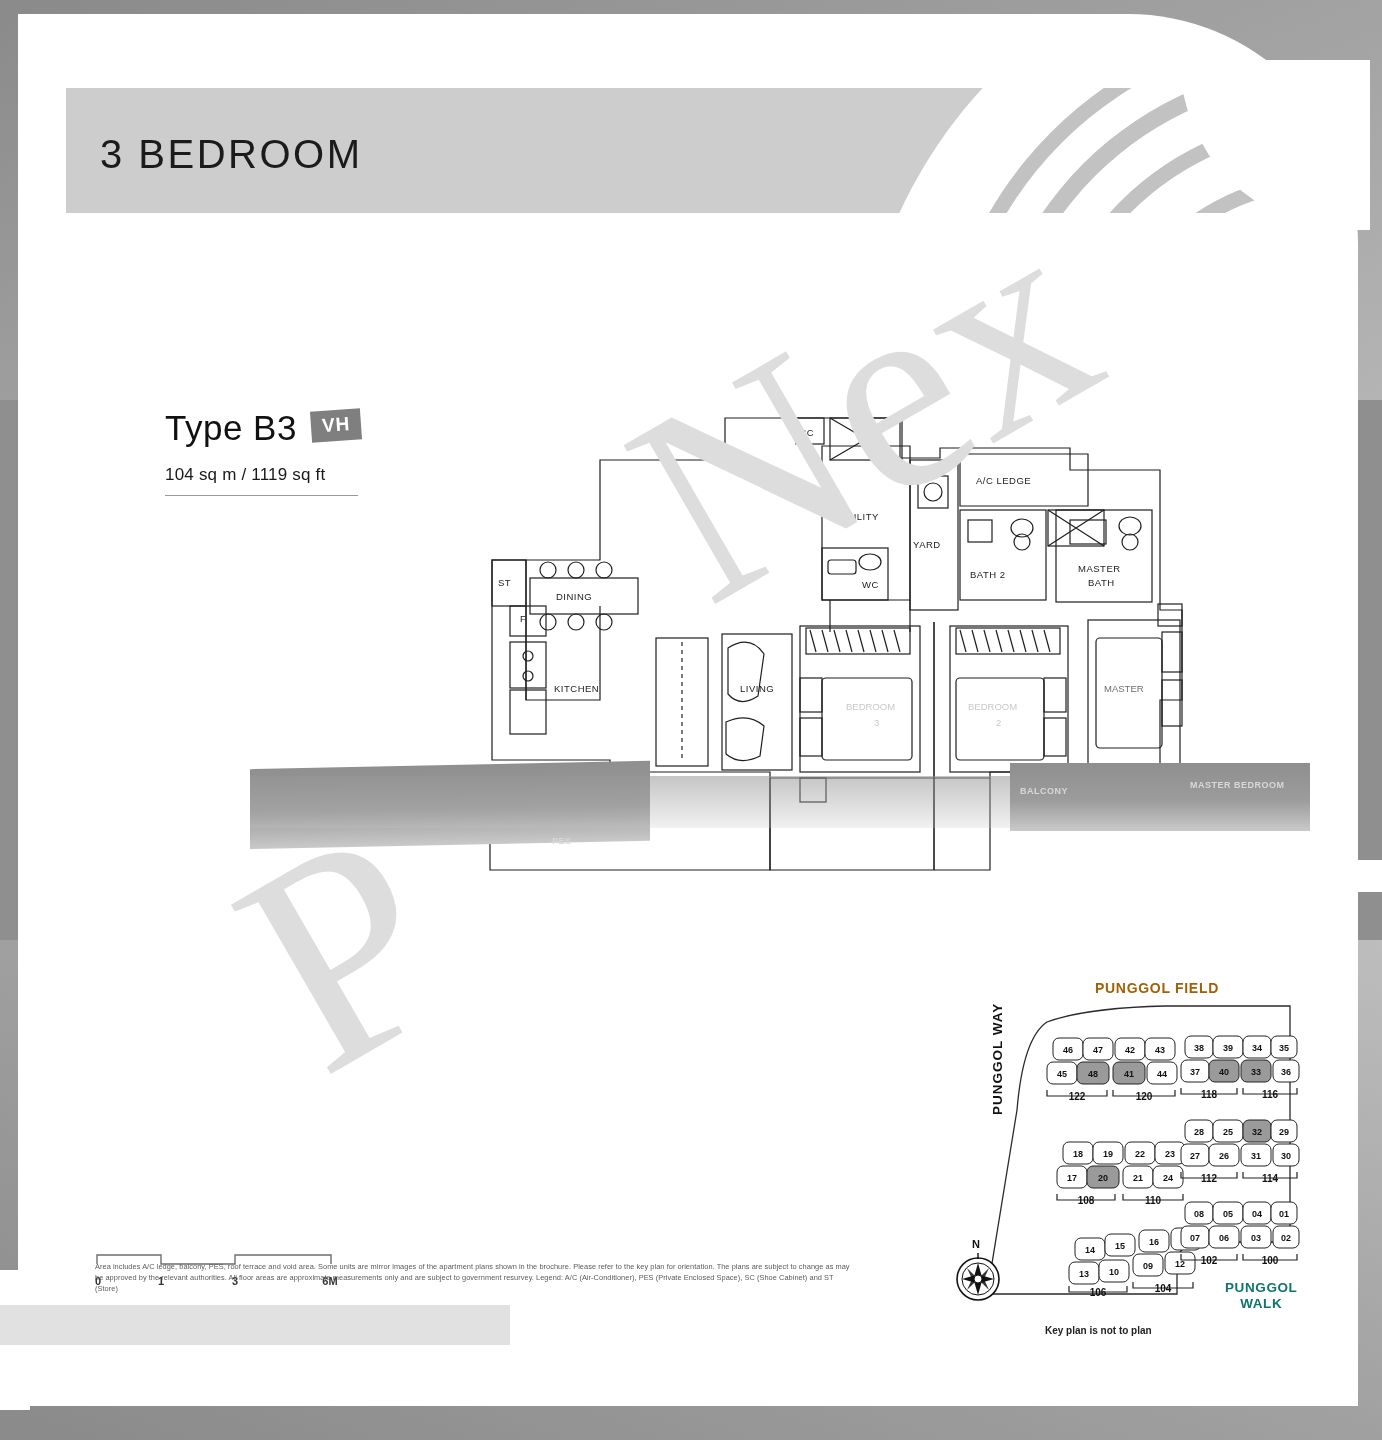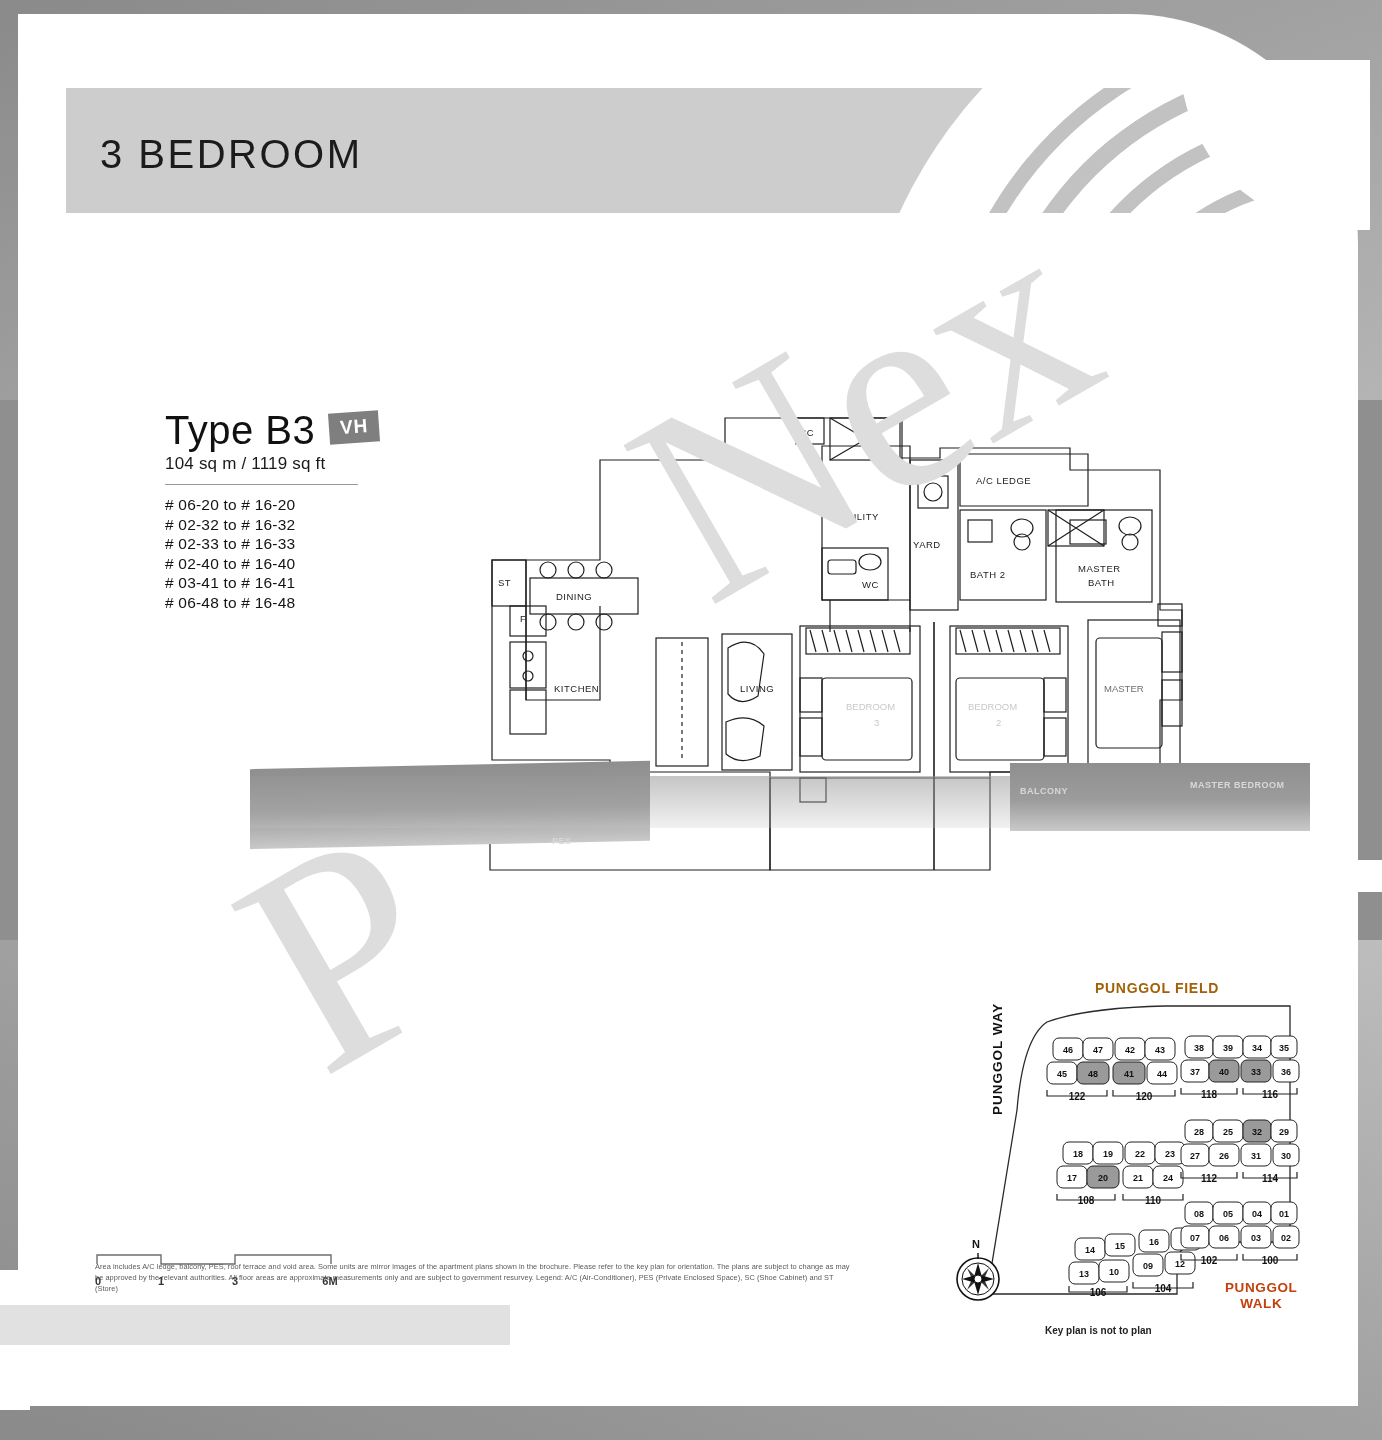--- a/index.html
+++ b/index.html
@@ -87,40 +87,40 @@
     left: 1180px; top: 60px;
     width: 190px; height: 170px;
     background: #ffffff;
     border-bottom-left-radius: 190px;
   }
 
   
   .type-block { position: absolute; left: 165px; top: 408px; width: 330px; }
   .type-line { display: flex; align-items: center; gap: 14px; }
   .type-name {
-    font-size: 40px;
+    font-size: 35px;
     color: #111111;
     letter-spacing: 0.5px;
     font-weight: 400;
   }
   .vh-badge {
     display: inline-block;
     background: #7f7f7f;
     color: #ffffff;
     font-size: 19px;
     font-weight: bold;
     padding: 4px 11px 5px 11px;
     letter-spacing: 1px;
     transform: rotate(-4deg);
     margin-top: -6px;
   }
   .type-area {
     font-size: 17px;
     color: #1a1a1a;
-    margin-top: 1px;
+    margin-top: 17px;
     letter-spacing: 0.2px;
   }
   .type-rule {
     width: 193px; height: 1px;
     background: #9a9a9a;
     margin: 10px 0 10px 0;
   }
   .unit-list { font-size: 15.5px; color: #141414; line-height: 19.5px; letter-spacing: 0.2px; }
 
   
@@ -210,21 +210,21 @@
     position: absolute; left: 160px; top: 0px;
     font-size: 14px; font-weight: bold; color: #a16207; letter-spacing: 0.7px;
   }
   .kp-way {
     position: absolute; left: 55px; top: 135px;
     font-size: 13.5px; font-weight: bold; color: #111111; letter-spacing: 1px;
     transform: rotate(-90deg); transform-origin: left top; white-space: nowrap;
   }
   .kp-walk {
     position: absolute; left: 290px; top: 300px;
-    font-size: 13.5px; font-weight: bold; color: #c2410c;
+    font-size: 13.5px; font-weight: bold; color: #0f766e;
     letter-spacing: 0.6px; line-height: 16px; text-align: center;
   }
   .kp-note {
     position: absolute; left: 110px; top: 345px;
     font-size: 10px; font-weight: bold; color: #222222;
   }
   .kp-compass { position: absolute; left: 14px; top: 255px; width: 58px; height: 70px; }
 
   .fp-label {
     font-family: "Liberation Sans", sans-serif;
@@ -258,28 +258,20 @@
   <div class="header-corner-white"></div>
   <div class="header-title">3 BEDROOM</div>
 
   <div class="type-block">
     <div class="type-line">
       <span class="type-name">Type B3</span>
       <span class="vh-badge">VH</span>
     </div>
     <div class="type-area">104 sq m / 1119 sq ft</div>
     <div class="type-rule"></div>
-    <div class="unit-list">
-      <div># 06-20 to # 16-20</div>
-      <div># 02-32 to # 16-32</div>
-      <div># 02-33 to # 16-33</div>
-      <div># 02-40 to # 16-40</div>
-      <div># 03-41 to # 16-41</div>
-      <div># 06-48 to # 16-48</div>
-    </div>
   </div>
 
   <div class="floorplan">
     <svg class="fp-svg" width="730" height="480" viewBox="0 0 730 480">
       <g fill="none" stroke="#1e1e1e" stroke-width="1.2">
 
         <path d="M 255 18 L 430 18 L 430 58 L 470 58 L 470 48 L 600 48 L 600 70 L 690 70 L 690 210
                  L 712 210 L 712 300 L 690 300 L 690 372 L 520 372 L 520 378 L 300 378
                  L 300 372 L 140 372 L 140 360 L 22 360 L 22 160 L 130 160 L 130 60 L 255 60 Z"></path>
 

